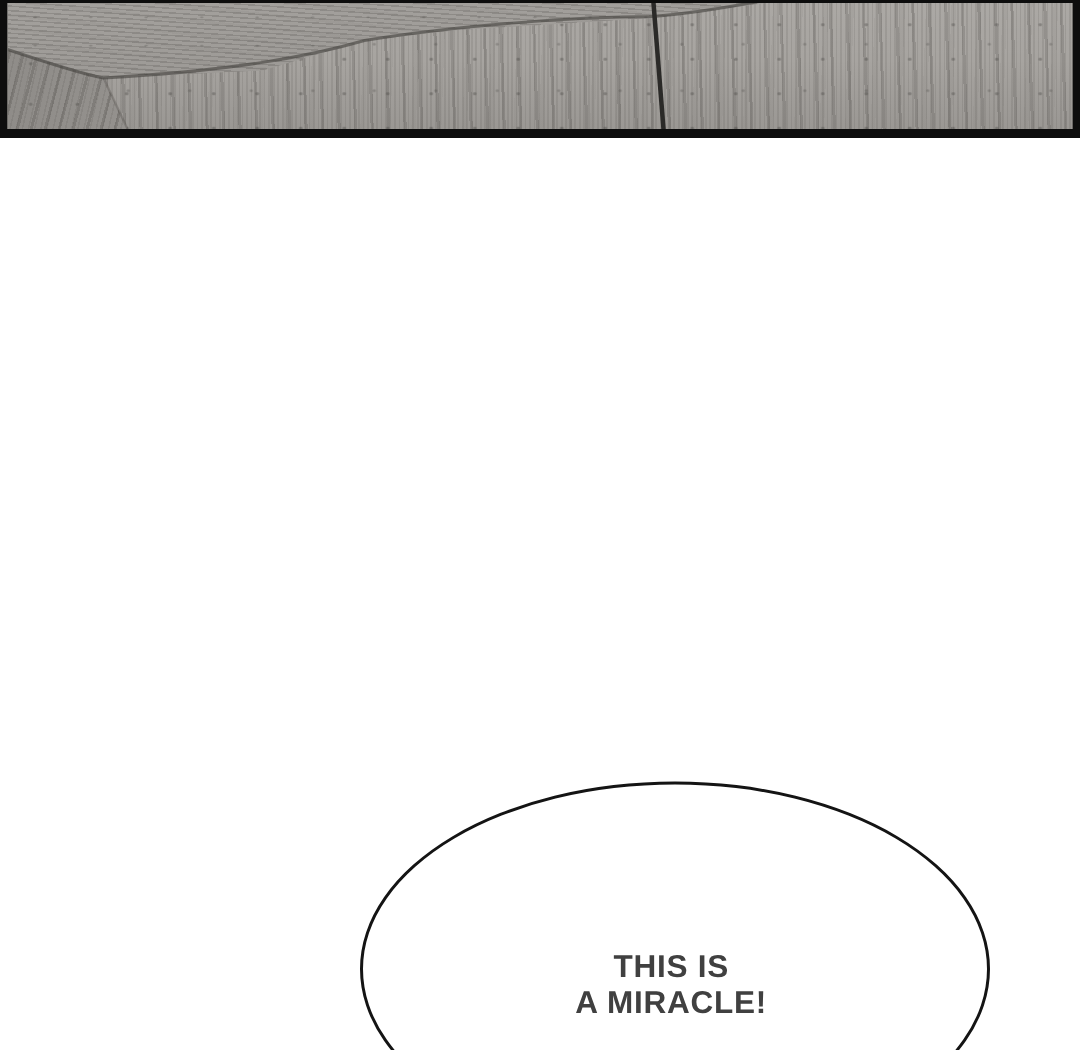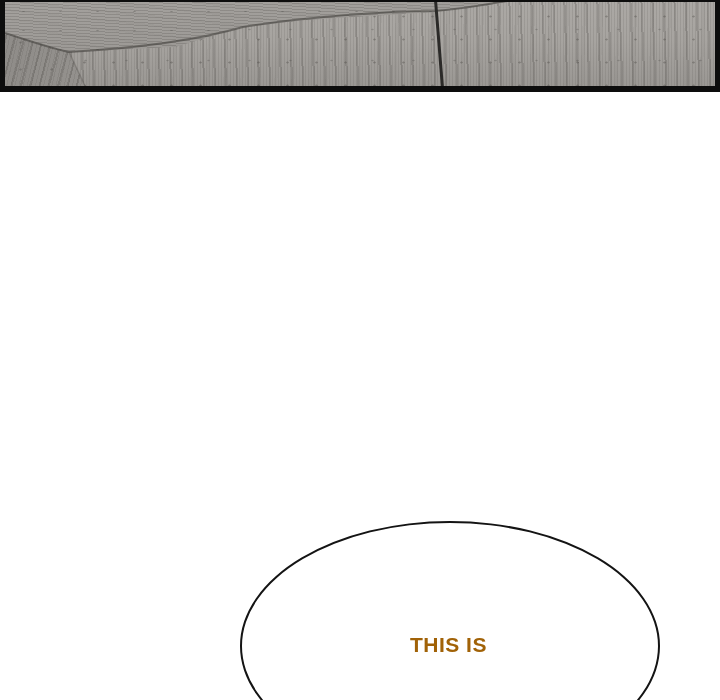--- a/index.html
+++ b/index.html
@@ -82,21 +82,21 @@
     background: #ffffff;
     border: 2.5px solid #141414;
     border-radius: 50%;
     box-sizing: border-box;
   }
   .bubble-text {
     position: absolute;
     top: 110px; left: 50%;
     transform: translateX(-52%);
     text-align: center;
-    color: #a16207;
+    color: #404040;
     font-weight: bold;
     font-size: 21px;
     line-height: 24px;
     letter-spacing: 0.5px;
     white-space: nowrap;
     font-family: "Liberation Sans", sans-serif;
   }
 </style>
 </head>
 <body>
@@ -115,16 +115,17 @@
         <path d="M64,50 L80,84" fill="none" stroke="rgba(58,56,52,0.25)" stroke-width="1.5"></path>
 
         <line x1="430.5" y1="-2" x2="437.5" y2="86" stroke="#2b2a28" stroke-width="3"></line>
       </svg>
     </div>
   </section>
 
   <div class="bubble">
     <div class="bubble-text">
       <div>THIS IS</div>
+      <div>A MIRACLE!</div>
     </div>
   </div>
 
 </div>
 
 </body></html>

